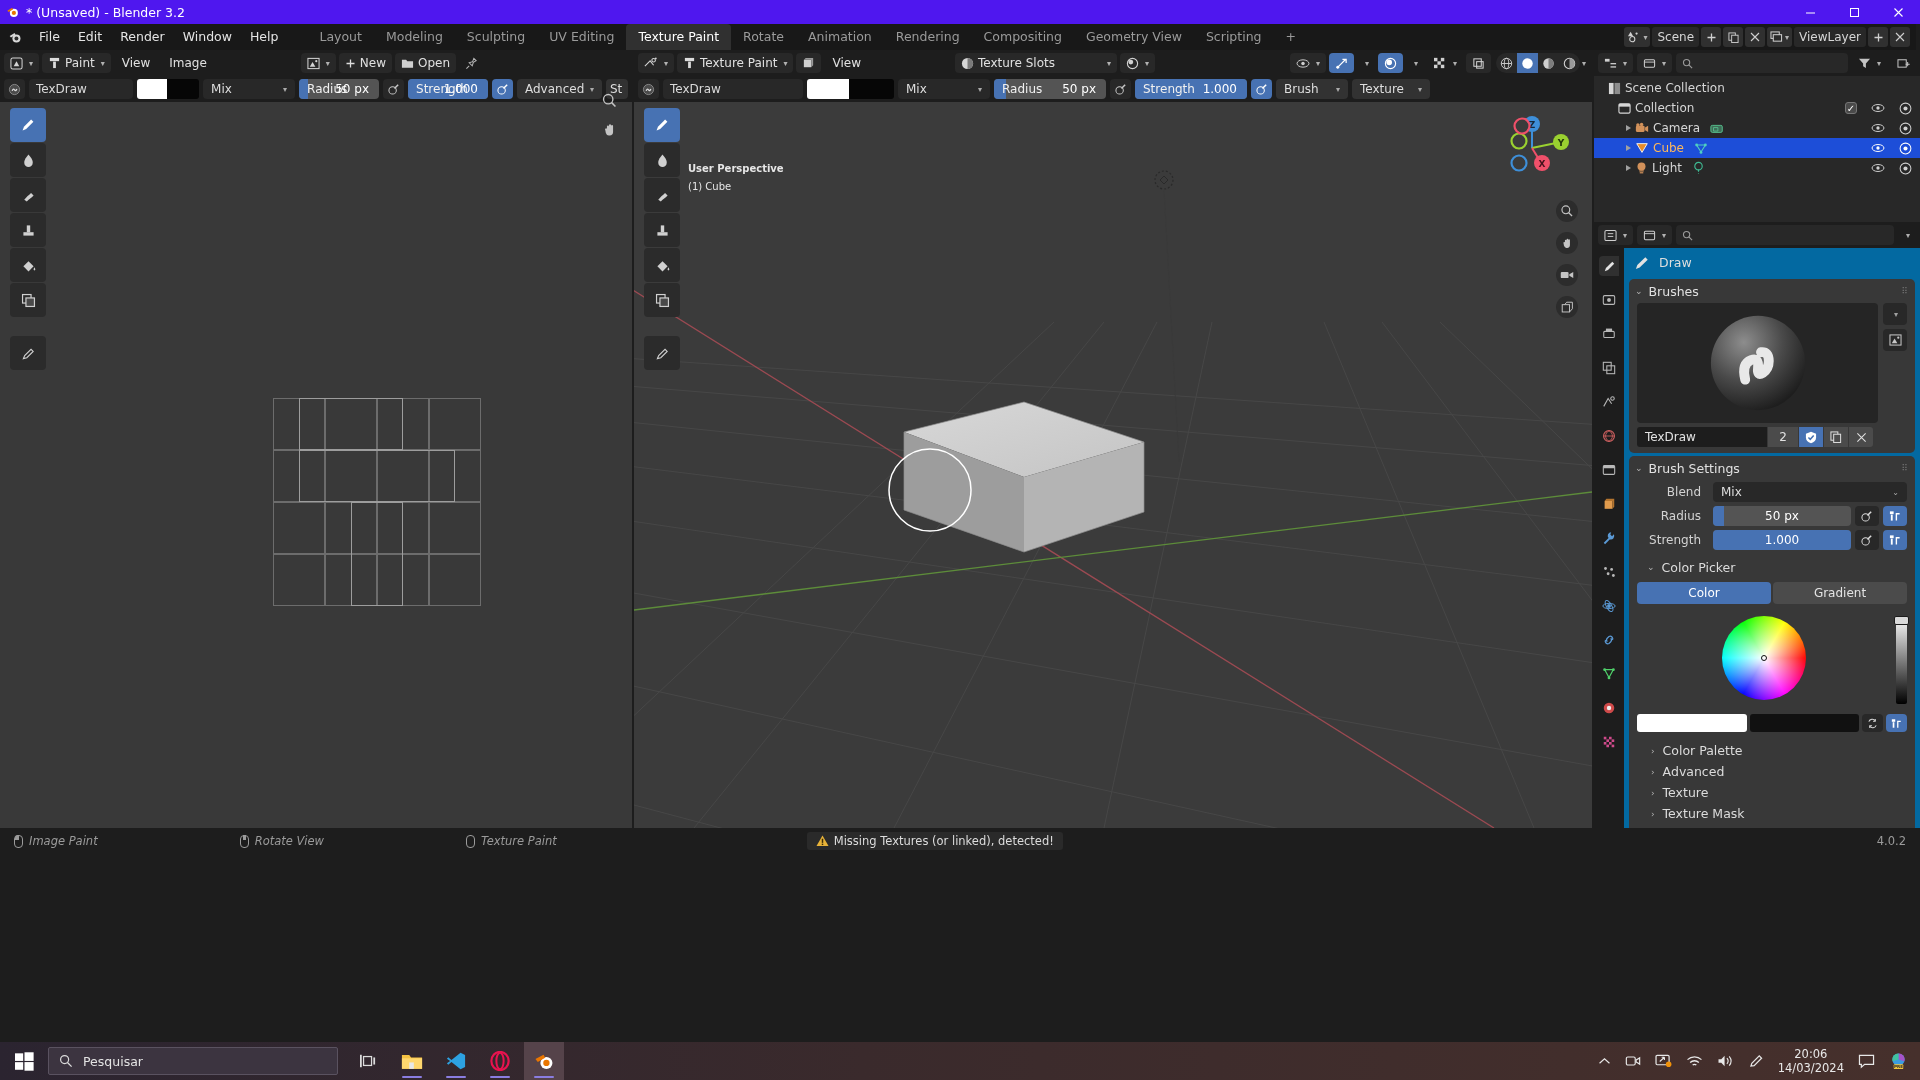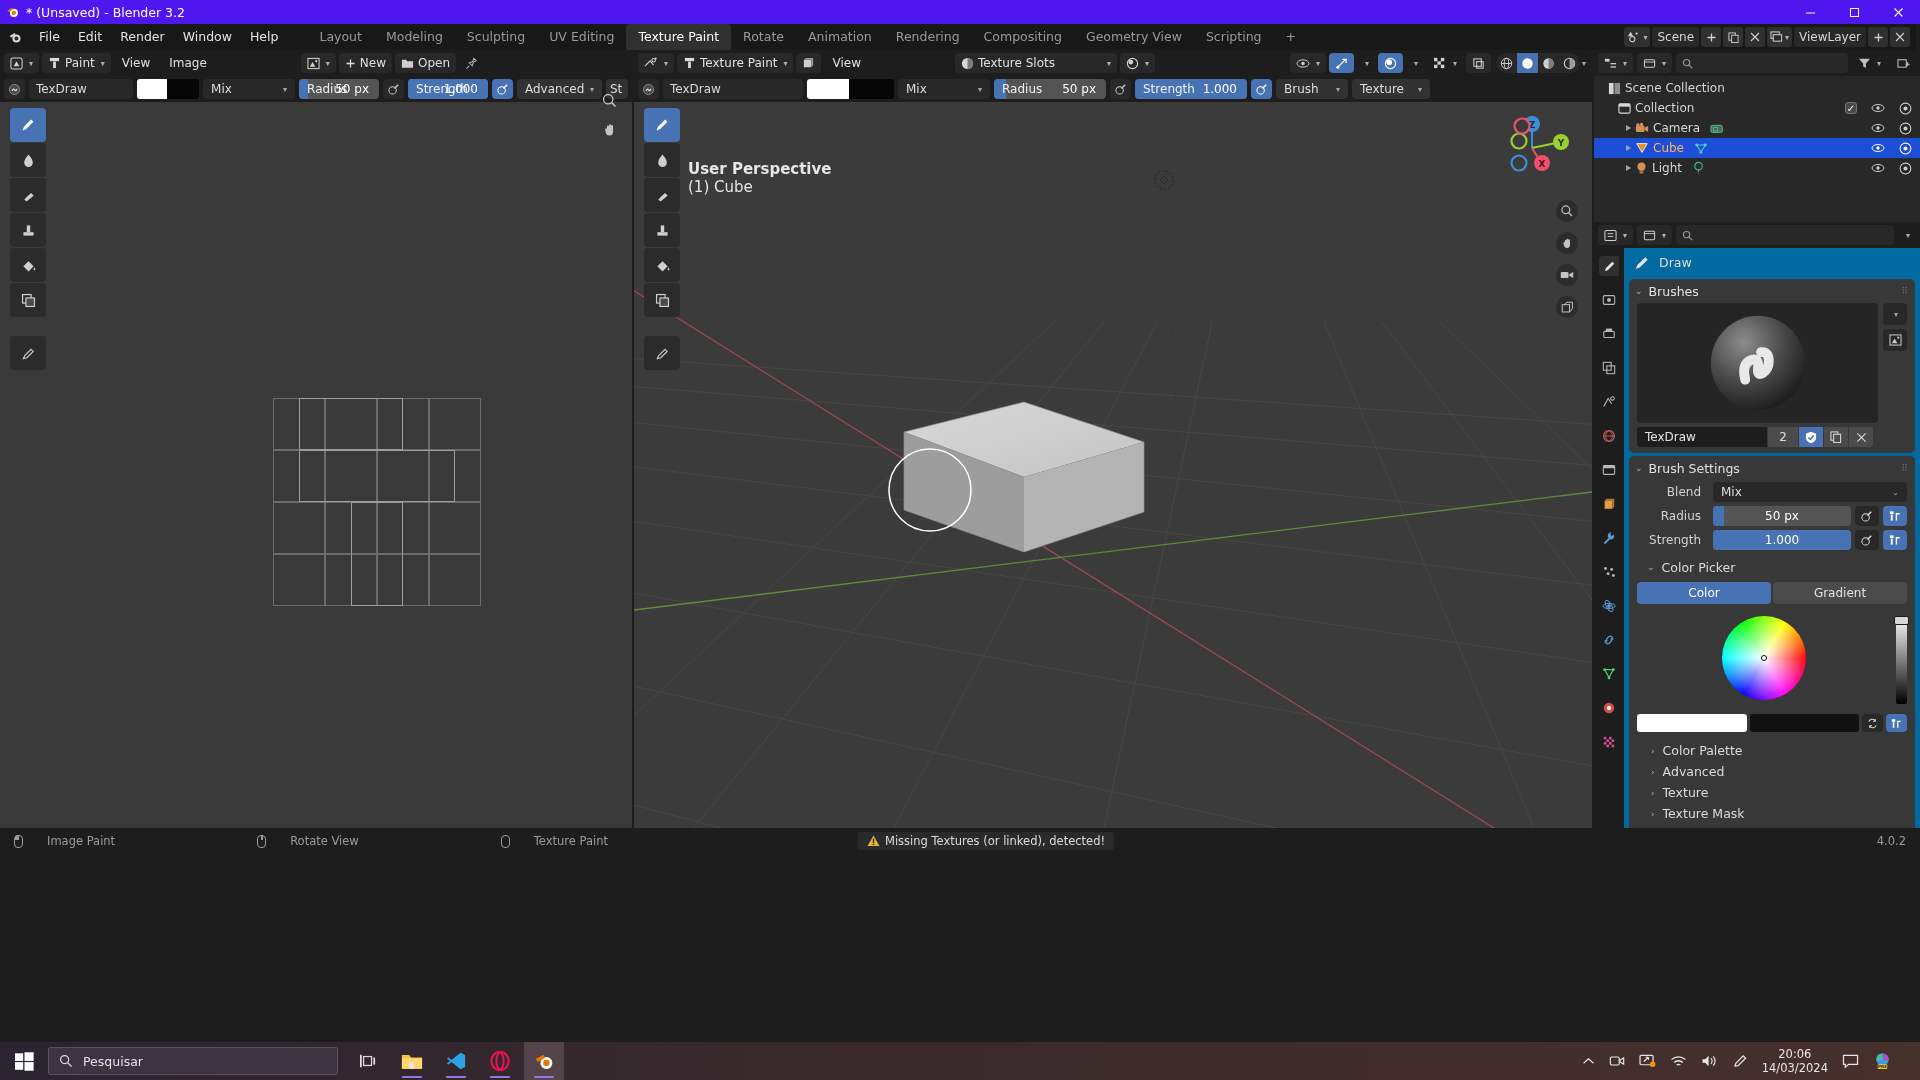--- a/index.html
+++ b/index.html
@@ -98,21 +98,21 @@
     width:36px; height:34px; background:#2b2b2b; border-radius:4px;
     display:flex; align-items:center; justify-content:center; color:#d0d0d0;
   }
   .tool-btn.active { background:#4772b3; }
   .imgzoom { position:absolute; right:14px; top:42px; color:#b6b6b6; display:flex; flex-direction:column; gap:12px;}
 
   
   .viewport { position:absolute; left:634px; top:50px; width:958px; height:778px; background:#1d1d1d; }
   .vp-canvas { position:absolute; left:0; top:52px; width:958px; height:726px;
                background:#3b3b3b; overflow:hidden; }
-  .vp-overlay-text { position:absolute; left:54px; top:110px; color:#e6e6e6; font-size:15px; line-height:18px; font-weight:bold;}
+  .vp-overlay-text { position:absolute; left:54px; top:110px; color:#e6e6e6; font-size:10px; line-height:18px; font-weight:bold;}
   .vp-overlay-sub { font-weight:normal; }
   .vp-tools {
     position:absolute; left:10px; top:58px; width:36px; display:flex; flex-direction:column; gap:1px;
   }
   .gizmo { position:absolute; right:22px; top:60px; width:76px; height:76px; }
   .vp-right-icons { position:absolute; right:14px; top:150px; display:flex; flex-direction:column; gap:10px; color:#c9c9c9;}
   .nav-circle { width:22px; height:22px; border-radius:50%; background:#2c2c2c; display:flex; align-items:center; justify-content:center; }
 
   
   .outliner { position:absolute; left:1594px; top:50px; width:326px; height:172px; background:#1d1d1d; }
@@ -164,42 +164,42 @@
   .color-row { display:flex; align-items:center; gap:3px; padding: 8px 8px 4px 8px;}
   .col-sw { height:18px; border-radius:3px; }
   .collapsed-row { display:flex; align-items:center; gap:8px; height:21px; padding-left:14px; color:#dcdcdc; font-size:12.5px;}
   .arrow-r { font-size:9px; color:#b4b4b4; }
   .chk { width:13px; height:13px; border-radius:3px; background:#4772b3; display:flex;
          align-items:center; justify-content:center; color:#fff; font-size:10px;}
 
   
   .statusbar { position:absolute; left:0; top:828px; width:1920px; height:26px;
                background:#1d1d1d; display:flex; align-items:center; color:#9b9b9b; font-size:11.5px;}
-  .sb-item { display:flex; align-items:center; gap:24px; margin-left:14px;}
+  .sb-item { display:flex; align-items:center; gap:6px; margin-left:14px;font-style:italic;}
   .mouse-ico { width:9px; height:13px; border:1.3px solid #9b9b9b; border-radius:4px; position:relative;}
   .mouse-ico.left::before { content:''; position:absolute; left:-0.3px; top:-0.3px; width:4px; height:5px;
         background:#9b9b9b; border-radius:3px 0 0 0;}
   .mouse-ico.mid::before { content:''; position:absolute; left:2.6px; top:-0.3px; width:2.5px; height:5px;
         background:#9b9b9b;}
   .warn { background:#2a2a2a; border-radius:3px; display:flex; align-items:center; gap:6px;
           padding:2px 9px; color:#dcdcdc; font-size:11.5px;}
   .version { margin-left:auto; margin-right:14px; color:#9b9b9b; font-size:11.5px;}
 
   
   .taskbar { position:absolute; left:0; top:1042px; width:1920px; height:38px;
              background: linear-gradient(90deg, #2b2430 0%, #3a2a2c 45%, #46302c 100%); display:flex; align-items:center;}
   .start { width:48px; height:38px; display:flex; align-items:center; justify-content:center; }
   .tb-search { width:290px; height:28px; background:#3c3440; border:1px solid #5a5260; border-radius:2px;
                display:flex; align-items:center; gap:10px; padding-left:10px; color:#e3e3e3; font-size:12.5px;}
   .tb-apps { display:flex; align-items:center; gap:4px; margin-left:10px;}
   .tb-app { width:40px; height:38px; display:flex; align-items:center; justify-content:center; position:relative;}
   .tb-app.running::after { content:''; position:absolute; bottom:2px; left:10px; width:20px; height:2.5px;
                            background:#8a7de0; border-radius:2px;}
   .tb-app.active { background:#55434a; }
-  .tray { margin-left:auto; display:flex; align-items:center; gap:14px; padding-right:28px; color:#e8e8e8; font-size:11.5px;}
+  .tray { margin-left:auto; display:flex; align-items:center; gap:14px; padding-right:12px; color:#e8e8e8; font-size:11.5px;}
   .clock { text-align:center; line-height:14px; font-size:11.5px;}
   svg { display:block; }
 </style>
 </head>
 <body>
 
 <div class="app">
 
   <div class="titlebar">
     <span class="tb-icon">

